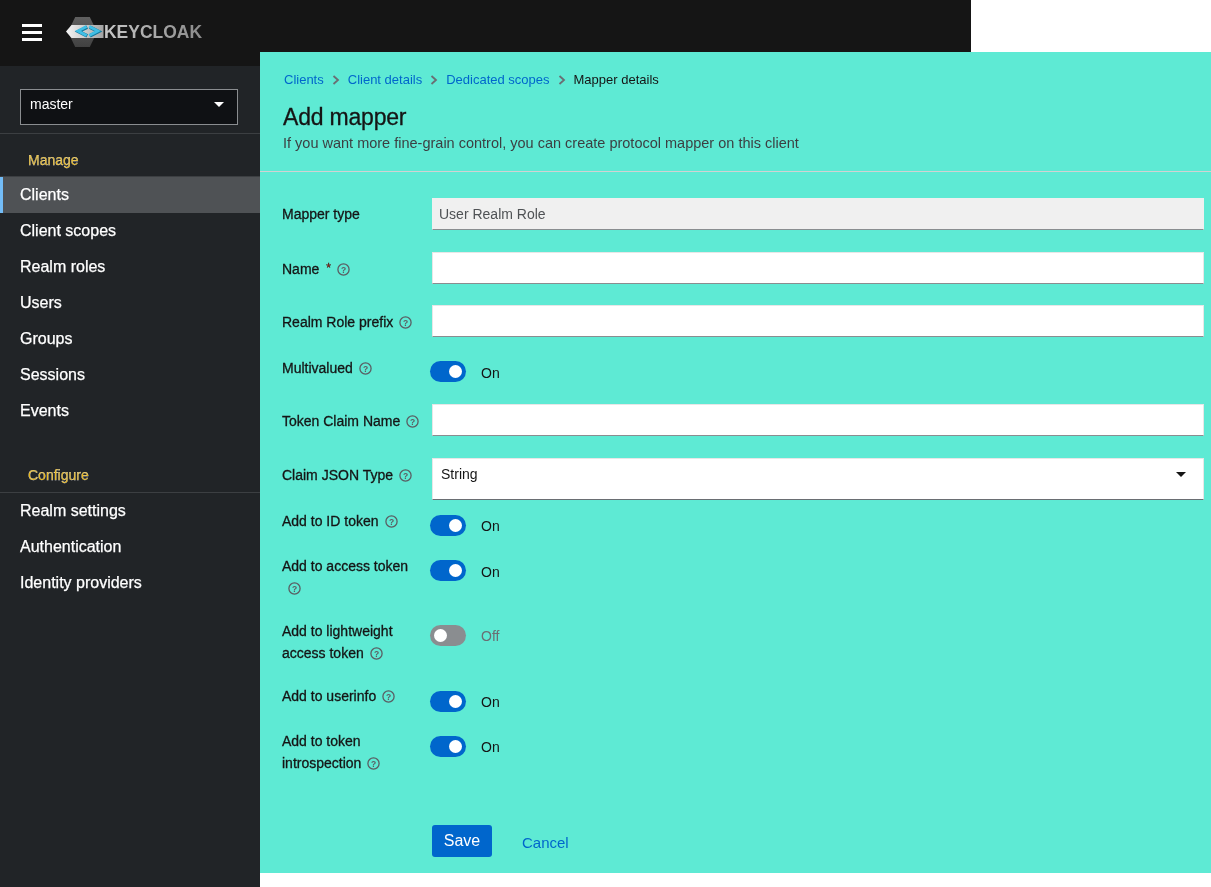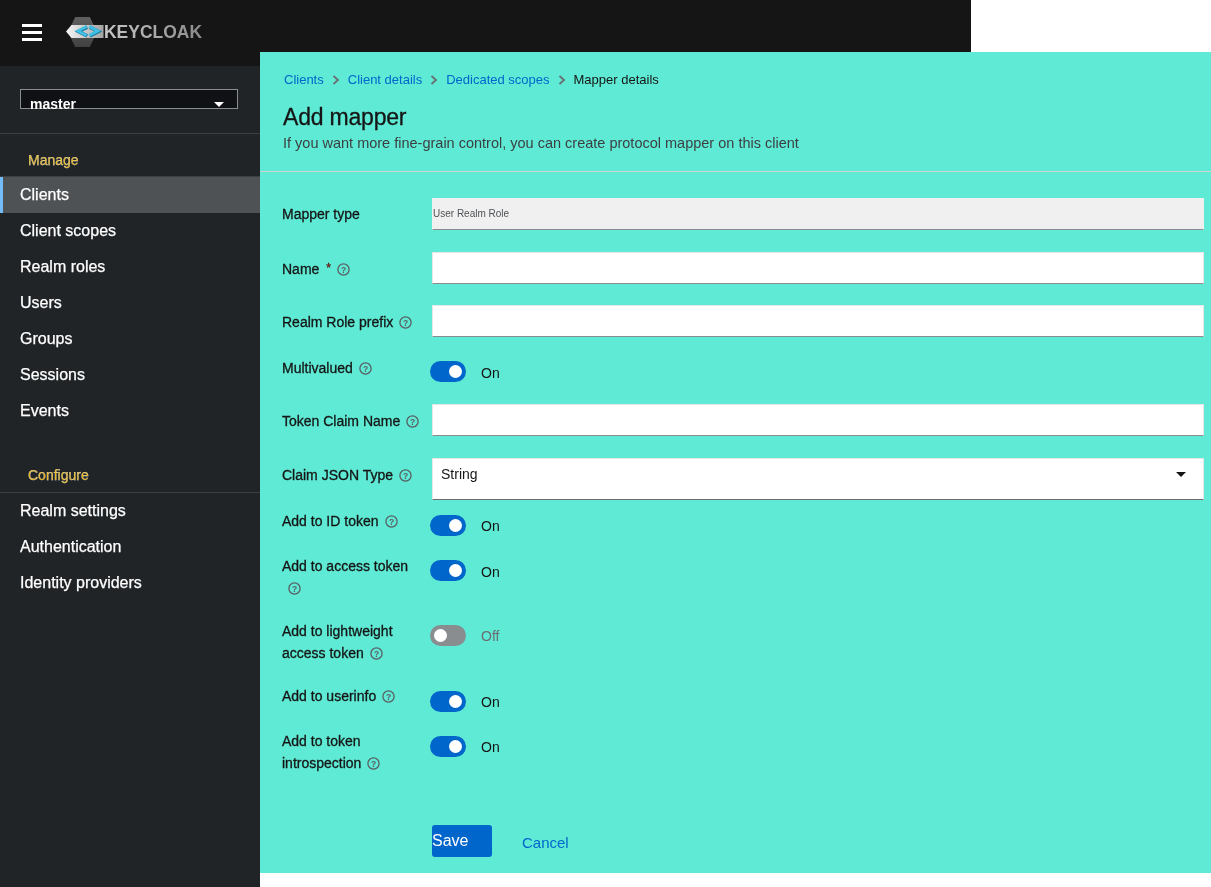--- a/index.html
+++ b/index.html
@@ -5,22 +5,22 @@
 * { margin:0; padding:0; box-sizing:border-box; }
 html,body { width:1211px; height:887px; overflow:hidden; background:#fff;
   font-family:"Liberation Sans", sans-serif; }
 
 
 #masthead { position:absolute; left:0; top:0; width:971px; height:66px; background:#151515; }
 .hbar { position:absolute; left:22px; width:20px; height:3px; background:#fff; }
 
 
 #sidebar { position:absolute; left:0; top:66px; width:260px; height:821px; background:#212427; }
-#ctxsel { position:absolute; left:20px; top:23px; width:218px; height:20px; background:#0f1114;
-  border:1px solid #8a8d90; color:#fff; font-size:14px; line-height:28px; padding-left:9px;font-weight:bold; }
+#ctxsel { position:absolute; left:20px; top:23px; width:218px; height:36px; background:#0f1114;
+  border:1px solid #8a8d90; color:#fff; font-size:14px; line-height:28px; padding-left:9px; }
 #ctxsel .caret { position:absolute; right:13px; top:12px; width:0; height:0;
   border-left:5px solid transparent; border-right:5px solid transparent; border-top:5px solid #fff; }
 .sdivider { position:absolute; left:0; width:260px; height:1px; background:#3c3f42; }
 .sectitle { position:absolute; left:28px; color:#eab308; font-size:14px; -webkit-text-stroke:0.25px #ebebeb; }
 .navitem { position:absolute; left:0; width:260px; height:36px; line-height:36px;
   padding-left:20px; color:#fff; font-size:16px; -webkit-text-stroke:0.25px #fff; }
 .navitem.cur { background:#4f5255; border-left:3px solid #73bcf7; padding-left:17px; }
 
 
 #main { position:absolute; left:260px; top:52px; width:951px; height:821px; background:#5eead4; }
@@ -29,35 +29,35 @@
 #crumbs svg.sep { margin:0 8px; vertical-align:-1px; }
 #title { position:absolute; left:23px; top:52px; font-size:23px; color:#151515; font-weight:500; letter-spacing:-0.2px; -webkit-text-stroke:0.3px #151515; }
 #subtitle { position:absolute; left:23px; top:83px; font-size:14.5px; color:#3c3f42; }
 #hdiv { position:absolute; left:0; top:119px; width:951px; height:1px; background:#d2d2d2; }
 
 .lbl { position:absolute; left:22px; font-size:14px; color:#151515; line-height:22px; -webkit-text-stroke:0.3px #151515; }
 .req { color:#c9190b; font-size:12px; vertical-align:2px; margin-left:7px;}
 .inp { position:absolute; left:172px; width:772px; height:32px; background:#fff;
   border:1px solid #e7e7e7; border-bottom:1px solid #8a8d90; }
 .inp.ro { background:#f0f0f0; border-color:#f0f0f0; border-bottom-color:#8a8d90;
-  color:#4f5255; font-size:10px; line-height:30px; padding-left:0; }
+  color:#4f5255; font-size:14px; line-height:30px; padding-left:6px; }
 .sel { position:absolute; left:172px; width:772px; height:42px; background:#fff;
   border:1px solid #e7e7e7; border-bottom:1px solid #6a6e73;
   color:#151515; font-size:14px; line-height:30px; padding-left:8px; }
 .sel .caret { position:absolute; right:17px; top:13px; width:0; height:0;
   border-left:5px solid transparent; border-right:5px solid transparent; border-top:5px solid #151515; }
 .switch { position:absolute; left:170px; width:36px; height:21px; border-radius:10.5px; background:#0066cc; }
 .switch .knob { position:absolute; top:4px; width:13px; height:13px; border-radius:50%; background:#fff; right:4px; }
 .switch.off { background:#8a8d90; }
 .switch.off .knob { left:4px; right:auto; }
 .swlbl { position:absolute; left:221px; font-size:14px; color:#151515; }
 .swlbl.off { color:#6a6e73; }
 
 #save { position:absolute; left:172px; top:773px; width:60px; height:32px; background:#0066cc;
-  border-radius:3px; color:#fff; font-size:16px; line-height:32px; }
+  border-radius:3px; color:#fff; font-size:16px; text-align:center; line-height:32px; }
 #cancel { position:absolute; left:262px; top:782px; font-size:15px; color:#0066cc; }
 
 .hicon { display:inline-block; vertical-align:-2px; margin-left:6px; }
 </style>
 </head>
 <body>
 
 <div id="masthead">
   <div class="hbar" style="top:24px"></div>
   <div class="hbar" style="top:31px"></div>

